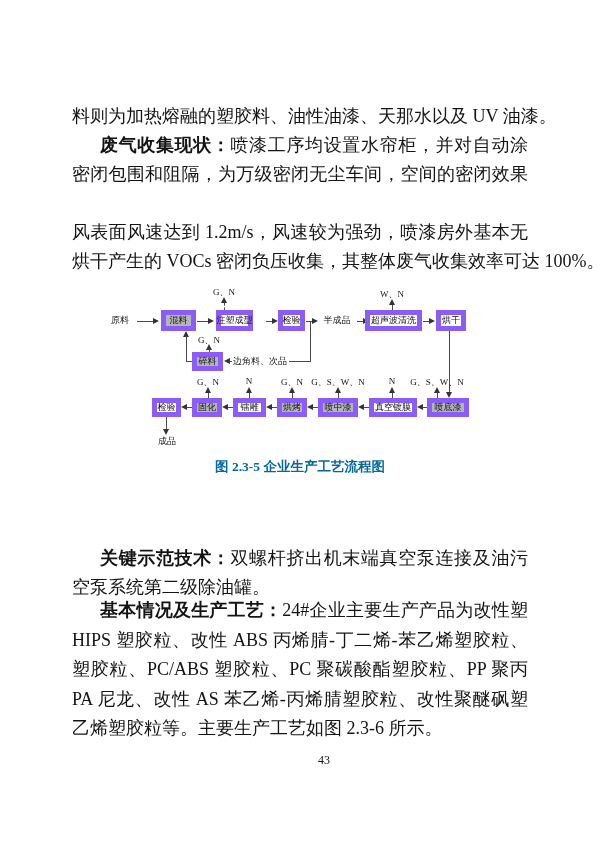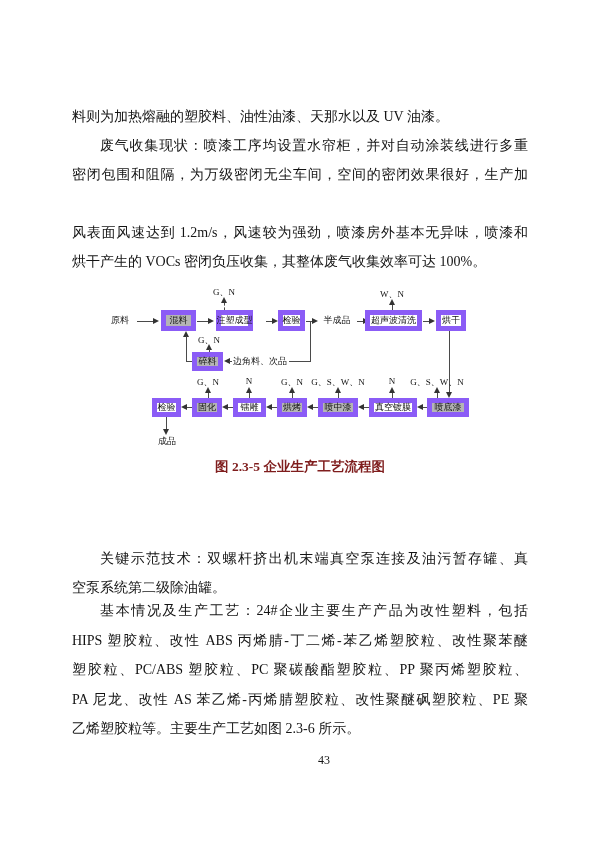--- a/index.html
+++ b/index.html
@@ -1,23 +1,23 @@
 <!DOCTYPE html>
 <html><head>
 <meta charset="utf-8">
 <style>
   html,body{margin:0;padding:0;background:#ffffff;}
   .page{position:relative;width:600px;height:848px;background:#ffffff;overflow:hidden;}
   .serif{font-family:"Liberation Serif","DejaVu Serif",serif;}
   .sans{font-family:"Liberation Sans","DejaVu Sans",sans-serif;}
-  .pline{position:absolute;left:72px;width:456px;height:29px;line-height:29px;font-size:14px;color:#141414;white-space:nowrap;}
+  .pline{position:absolute;left:72px;width:456px;height:29px;line-height:29px;font-size:18px;color:#141414;white-space:nowrap;}
   .just{white-space:normal;text-align:justify;text-align-last:justify;overflow:hidden;}
   .ind{text-indent:28px;}
-  .b{font-weight:normal;}
-  .caption{position:absolute;left:0;top:455px;width:600px;text-align:center;font-size:13.5px;font-weight:bold;line-height:24px;color:#7f1d1d;}
+  .b{font-weight:bold;}
+  .caption{position:absolute;left:0;top:455px;width:600px;text-align:center;font-size:13.5px;font-weight:bold;line-height:24px;color:#0369a1;}
   .heading{position:absolute;left:72px;top:512px;width:456px;font-size:16px;font-weight:bold;line-height:30px;color:#141414;}
   .pagenum{position:absolute;left:0;top:750px;width:600px;text-align:center;font-size:12px;line-height:20px;color:#141414;margin-left:24px;}
   
   .fig{position:absolute;left:0;top:283px;width:600px;height:172px;}
   .fbox{position:absolute;box-sizing:border-box;height:21px;border:5px solid #8b5cf6;background:#fff;
         font-family:"Liberation Sans","DejaVu Sans",sans-serif;font-size:9px;color:#141414;
         display:flex;align-items:center;justify-content:center;white-space:nowrap;}
   .r2{height:19px;}
   .gray{background:#b5b5b5;}
   .ftext{position:absolute;font-family:"Liberation Sans","DejaVu Sans",sans-serif;font-size:9px;color:#141414;white-space:nowrap;text-align:center;}

